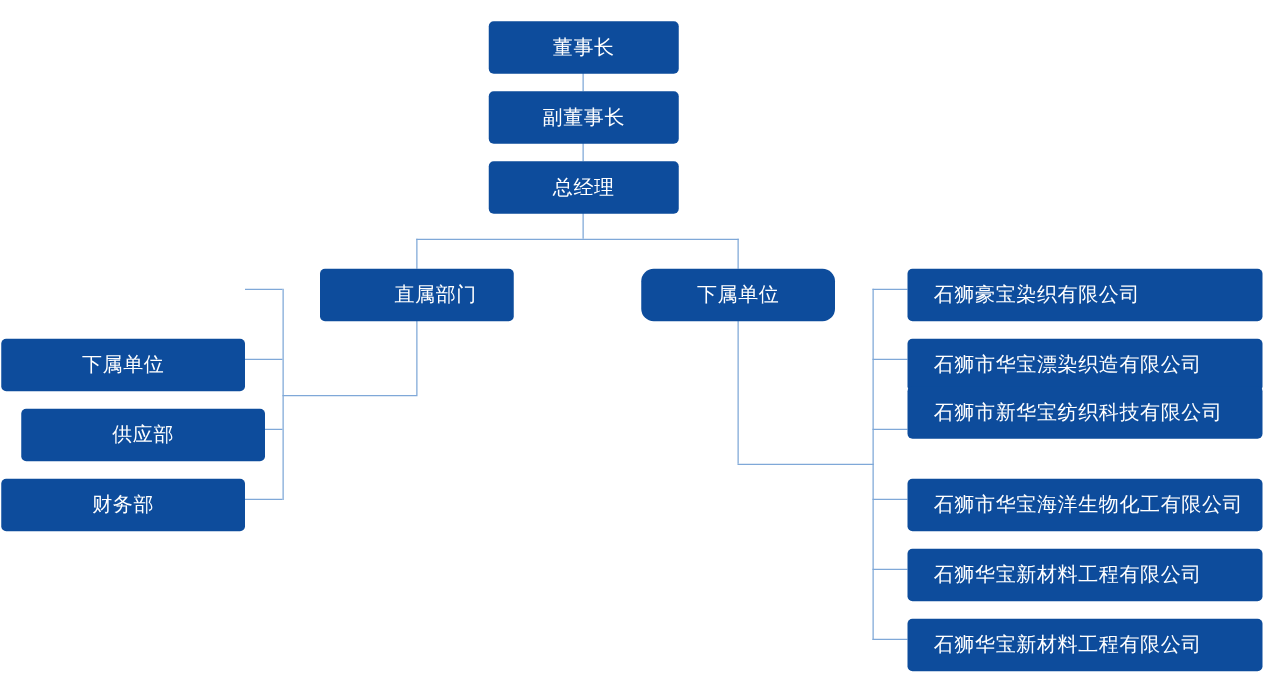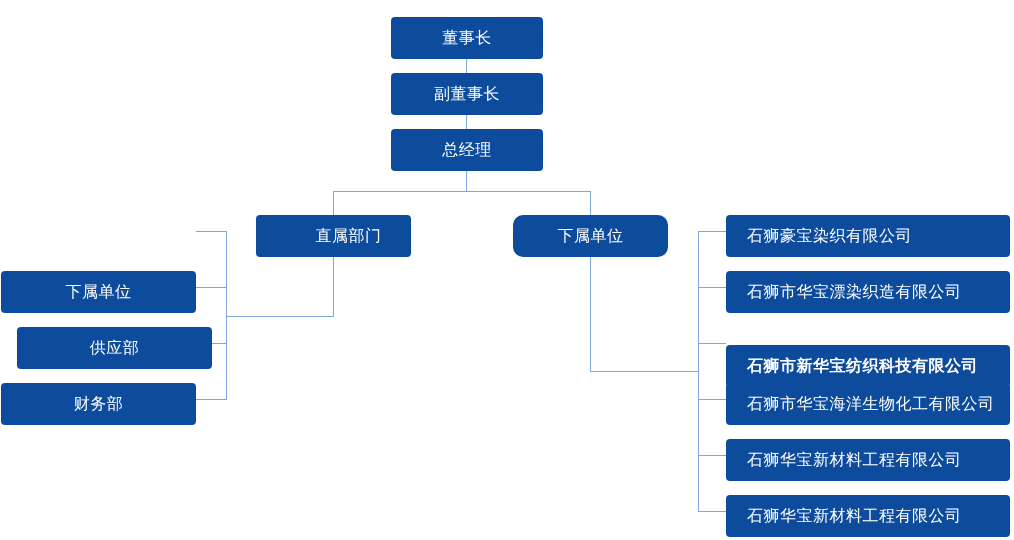--- a/index.html
+++ b/index.html
@@ -80,18 +80,18 @@
 
   <div class="node" style="left:256px;top:215px;width:155px;padding-left:30px;">直属部门</div>
   <div class="node" style="left:513px;top:215px;width:155px;border-radius:10px;">下属单位</div>
 
   <div class="node" style="left:1px;top:271px;width:195px;">下属单位</div>
   <div class="node" style="left:1px;top:327px;width:195px;margin-left:16px;">供应部</div>
   <div class="node left-align" style="left:726px;top:215px;width:284px;">石狮豪宝染织有限公司</div>
 
   <div class="node" style="left:1px;top:383px;width:195px;">财务部</div>
   <div class="node left-align" style="left:726px;top:271px;width:284px;">石狮市华宝漂染织造有限公司</div>
-  <div class="node left-align" style="left:726px;top:345px;width:284px;font-weight:bold;">石狮市新华宝纺织科技有限公司</div>
+  <div class="node left-align" style="left:726px;top:309px;width:284px;">石狮市新华宝纺织科技有限公司</div>
   <div class="node left-align" style="left:726px;top:383px;width:284px;">石狮市华宝海洋生物化工有限公司</div>
   <div class="node left-align" style="left:726px;top:439px;width:284px;">石狮华宝新材料工程有限公司</div>
   <div class="node left-align" style="left:726px;top:495px;width:284px;">石狮华宝新材料工程有限公司</div>
 
 </div>
 
 </body></html>

